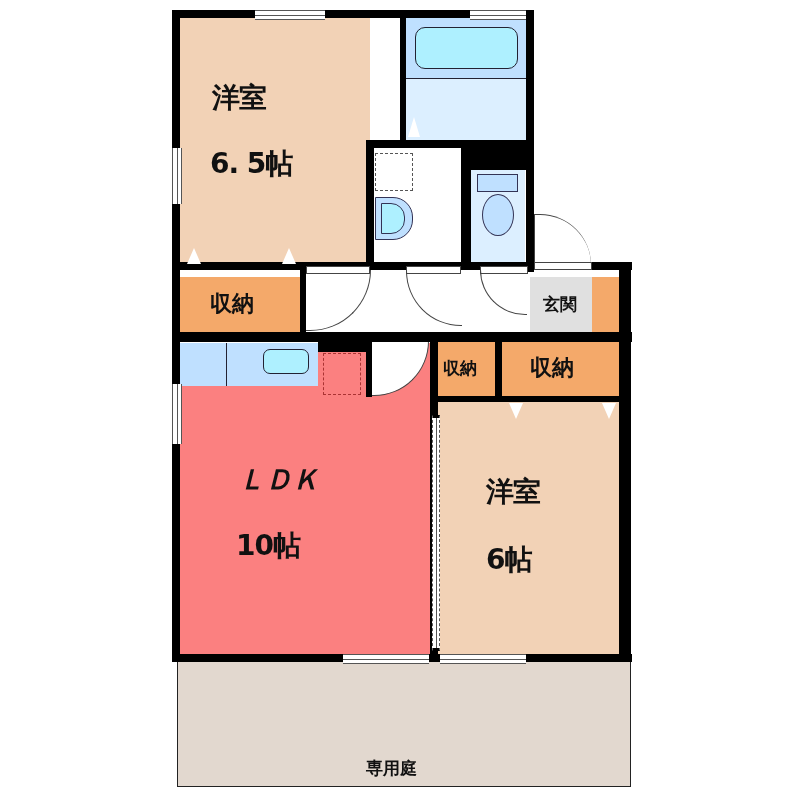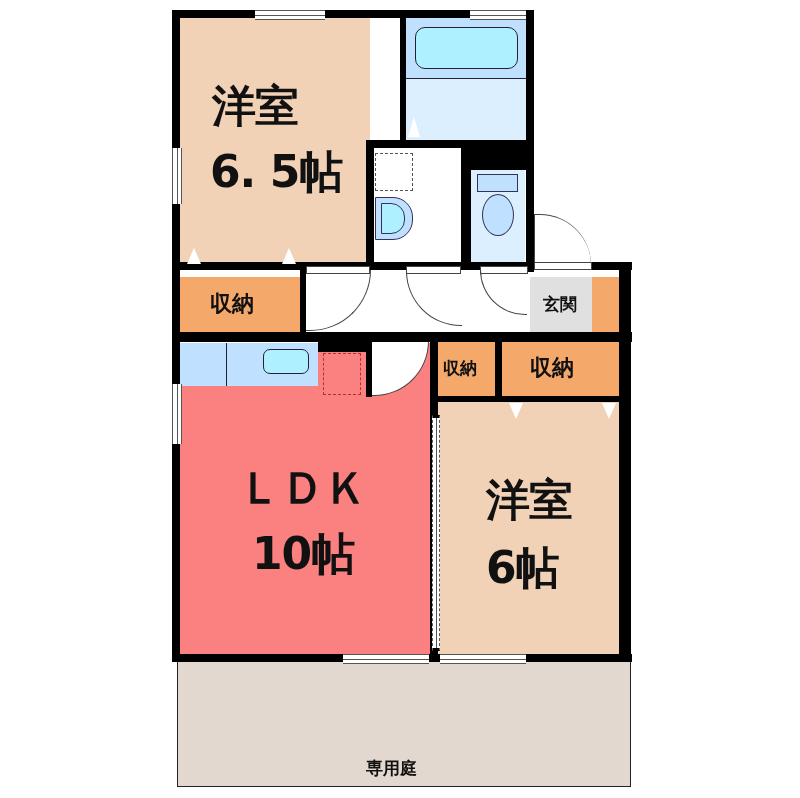--- a/index.html
+++ b/index.html
@@ -3,21 +3,21 @@
 <meta charset="utf-8">
 <style>
   html, body { margin: 0; padding: 0; background: #ffffff; }
   body { width: 800px; height: 798px; position: relative; overflow: hidden;
          font-family: "DejaVu Sans", sans-serif; }
   .abs { position: absolute; box-sizing: border-box; }
   .wall { position: absolute; background: #000; }
   .room { position: absolute; }
   .label { position: absolute; font-weight: bold; color: #111; white-space: nowrap;
            font-family: "DejaVu Sans", sans-serif; line-height: 1; }
-  .big { font-size: 44px; letter-spacing: -1px; }
+  .big { font-size: 28px; letter-spacing: -1px; }
   .med { font-size: 22px; }
   .sm  { font-size: 17px; }
   .window { position: absolute; background: #fff; border-top: 1px solid #555; border-bottom: 1px solid #555; }
   .window::after { content: ""; position: absolute; left: 0; right: 0; top: 50%; border-top: 1px solid #555; }
   .vwindow { position: absolute; background: #fff; border-left: 1px solid #555; border-right: 1px solid #555; }
   .vwindow::after { content: ""; position: absolute; top: 0; bottom: 0; left: 50%; border-left: 1px solid #555; }
   .door-arc { position: absolute; border: 1px solid #444; }
   .tri { position: absolute; width: 0; height: 0; }
 </style>
 </head>
@@ -104,16 +104,16 @@
 <div class="tri" style="left:509px; top:403px; border-left:7px solid transparent; border-right:7px solid transparent; border-top:16px solid #fff;"></div>
 <div class="tri" style="left:602px; top:403px; border-left:7px solid transparent; border-right:7px solid transparent; border-top:16px solid #fff;"></div>
 <div class="tri" style="left:408px; top:117px; border-left:6px solid transparent; border-right:6px solid transparent; border-bottom:20px solid #fff;"></div>
 
 <div class="label big" style="left:212px; top:84px;">洋室</div>
 <div class="label big" style="left:210px; top:150px;">6. 5帖</div>
 <div class="label med" style="left:210px; top:293px;">収納</div>
 <div class="label sm" style="left:543px; top:296px;">玄関</div>
 <div class="label sm" style="left:443px; top:360px;">収納</div>
 <div class="label med" style="left:530px; top:357px;">収納</div>
-<div class="label big" style="left:238px; top:466px; ">ＬＤＫ</div>
-<div class="label big" style="left:236px; top:532px;margin-left:16px;">10帖</div>
+<div class="label big" style="left:238px; top:466px; font-style:italic;">ＬＤＫ</div>
+<div class="label big" style="left:236px; top:532px;">10帖</div>
 <div class="label big" style="left:486px; top:478px;">洋室</div>
 <div class="label big" style="left:486px; top:546px;">6帖</div>
 
 </body></html>

